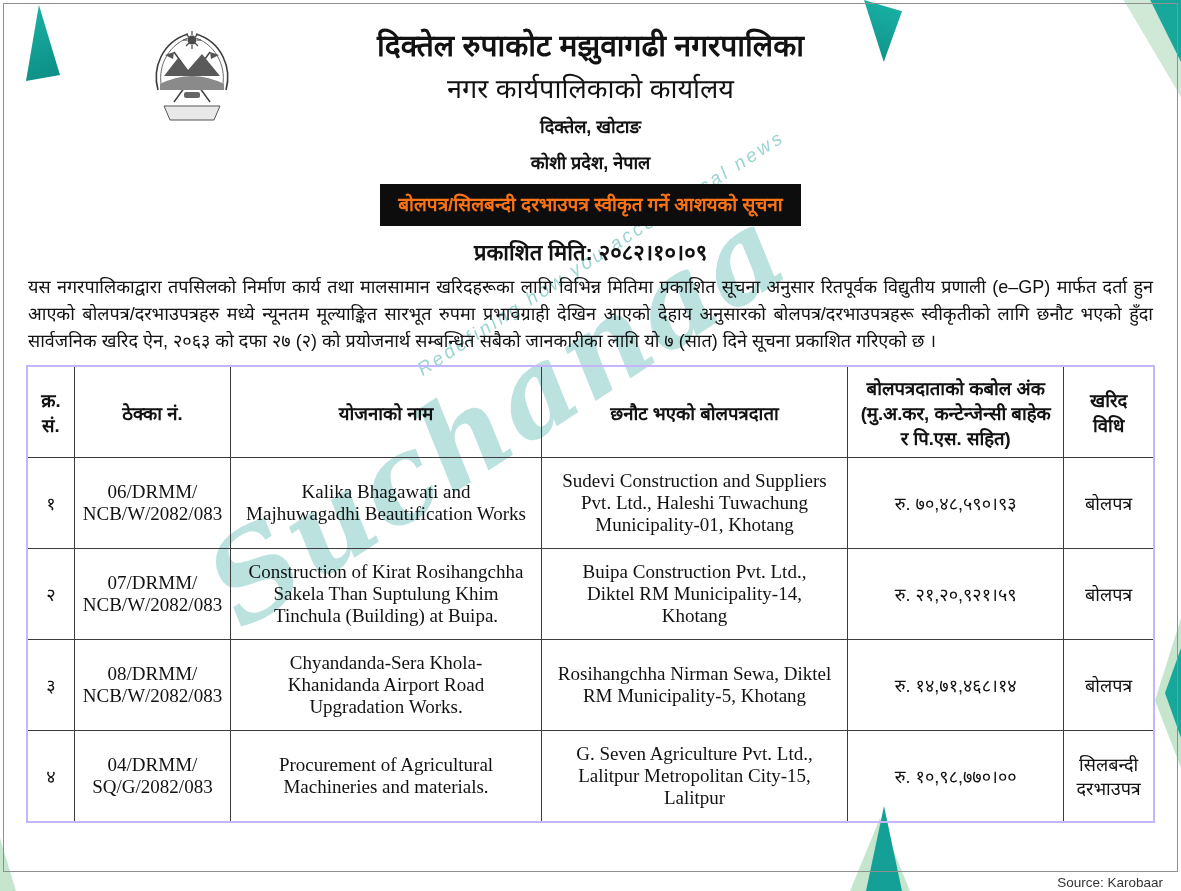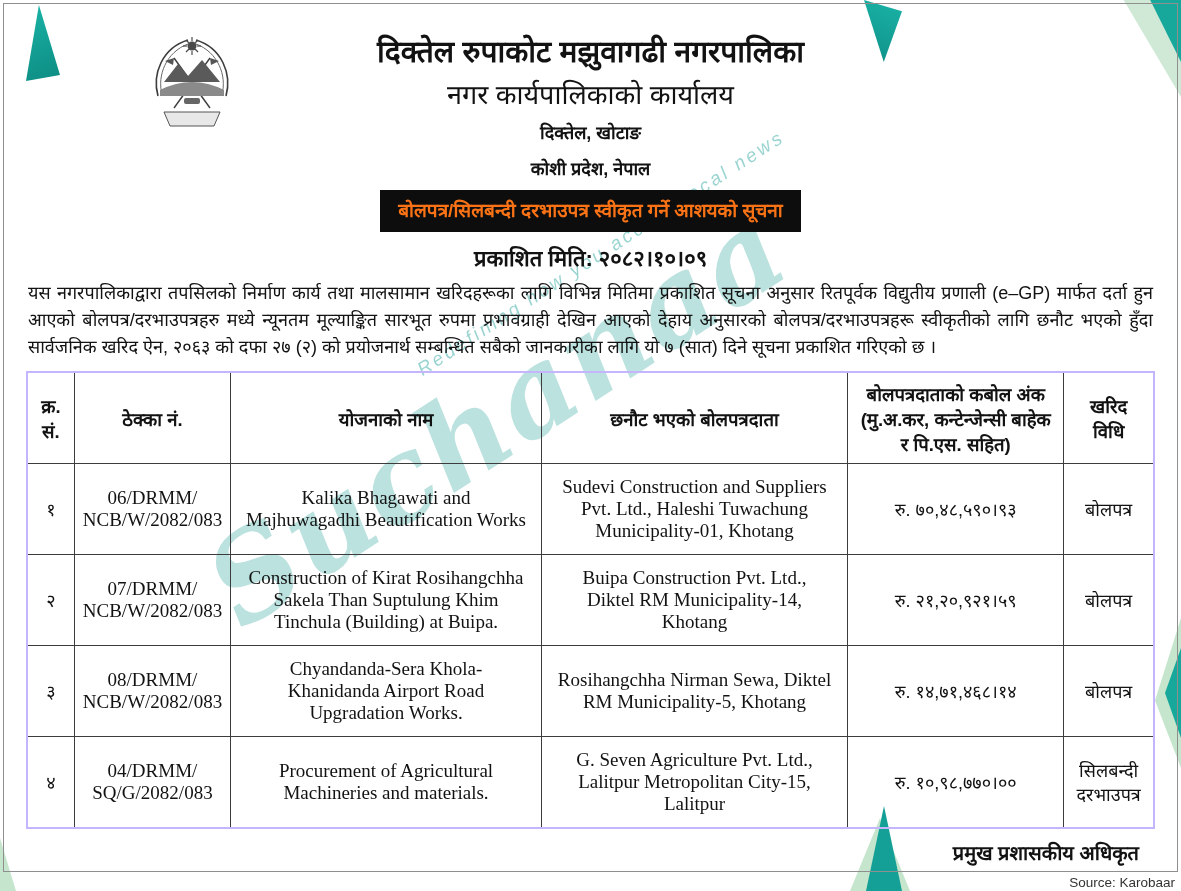--- a/index.html
+++ b/index.html
@@ -1,21 +1,21 @@
 <!DOCTYPE html>
 <html><head>
 <meta charset="utf-8">
 <style>
   html,body{margin:0;padding:0;background:#fff;}
   .page{
     position:relative;width:1181px;height:891px;background:#fff;overflow:hidden;
     font-family:"Liberation Sans","DejaVu Sans",sans-serif;color:#121212;
   }
   .frame{position:absolute;left:3px;top:3px;right:3px;bottom:19px;border:1px solid #8f8f8f;z-index:4;pointer-events:none;}
-  .content{position:relative;z-index:2;padding:24px 26px 0;}
+  .content{position:relative;z-index:2;padding:18px 26px 0;}
 
   
   .deco{position:absolute;z-index:1;}
   .deco-tl{left:26px;top:5px;width:34px;height:76px;background:linear-gradient(160deg,#1ab3a7,#0d8c82);clip-path:polygon(38% 0,100% 92%,0 100%);}
   .deco-tm{left:864px;top:0;width:38px;height:62px;background:linear-gradient(200deg,#1ab3a7,#0f9188);clip-path:polygon(0 0,100% 18%,52% 100%);}
   .deco-tr-light{right:0;top:0;width:70px;height:97px;background:#cfe9d6;clip-path:polygon(18% 0,100% 0,100% 100%);}
   .deco-tr-dark{right:0;top:0;width:44px;height:62px;background:#17a79b;clip-path:polygon(30% 0,100% 0,100% 100%);}
   .deco-right-light{right:0;top:618px;width:26px;height:150px;background:#c5e6cd;clip-path:polygon(100% 0,100% 100%,0 55%);}
   .deco-right-dark{right:0;top:648px;width:16px;height:90px;background:#17a79b;clip-path:polygon(100% 0,100% 100%,0 50%);}
   .deco-b-light{left:850px;top:818px;width:60px;height:73px;background:#c5e6cd;clip-path:polygon(50% 0,100% 100%,0 100%);}
@@ -42,21 +42,21 @@
 
   
   table.tender-table{width:100%;border-collapse:collapse;border:2px solid #c4b5fd;background:transparent;}
   .tender-table th,.tender-table td{border:1px solid #3c3c3c;text-align:center;vertical-align:middle;padding:4px 8px;white-space:pre-line;}
   .tender-table thead th{font-size:18.5px;font-weight:bold;height:82px;}
   .tender-table td{height:82px;}
   .en{font-family:"Liberation Serif","DejaVu Serif",serif;font-size:19px;}
   .dv{font-size:18px;}
 
   .signatory{text-align:right;font-size:20px;font-weight:bold;margin:10px 16px 0;}
-  .source{position:absolute;right:6px;bottom:1px;font-size:13.5px;color:#333;z-index:5;}
+  .source{position:absolute;right:18px;bottom:1px;font-size:13.5px;color:#333;z-index:5;}
 </style>
 </head>
 <body>
 
 <div class="page">
   <div class="frame"></div>
 
   <div class="deco deco-tl"></div>
   <div class="deco deco-tm"></div>
   <div class="deco deco-tr-light"></div>
@@ -183,17 +183,16 @@
           <td class="en">G. Seven Agriculture Pvt. Ltd.,
 Lalitpur Metropolitan City-15,
 Lalitpur</td>
           <td class="dv">रु. १०,९८,७७०।००</td>
           <td class="dv">सिलबन्दी
 दरभाउपत्र</td>
         </tr>
       </tbody>
     </table>
 
-    <div class="signatory">प्रमुख प्रशासकीय अधिकृत</div>
   </div>
 
   <div class="source">Source: Karobaar</div>
 </div>
 
 </body></html>

